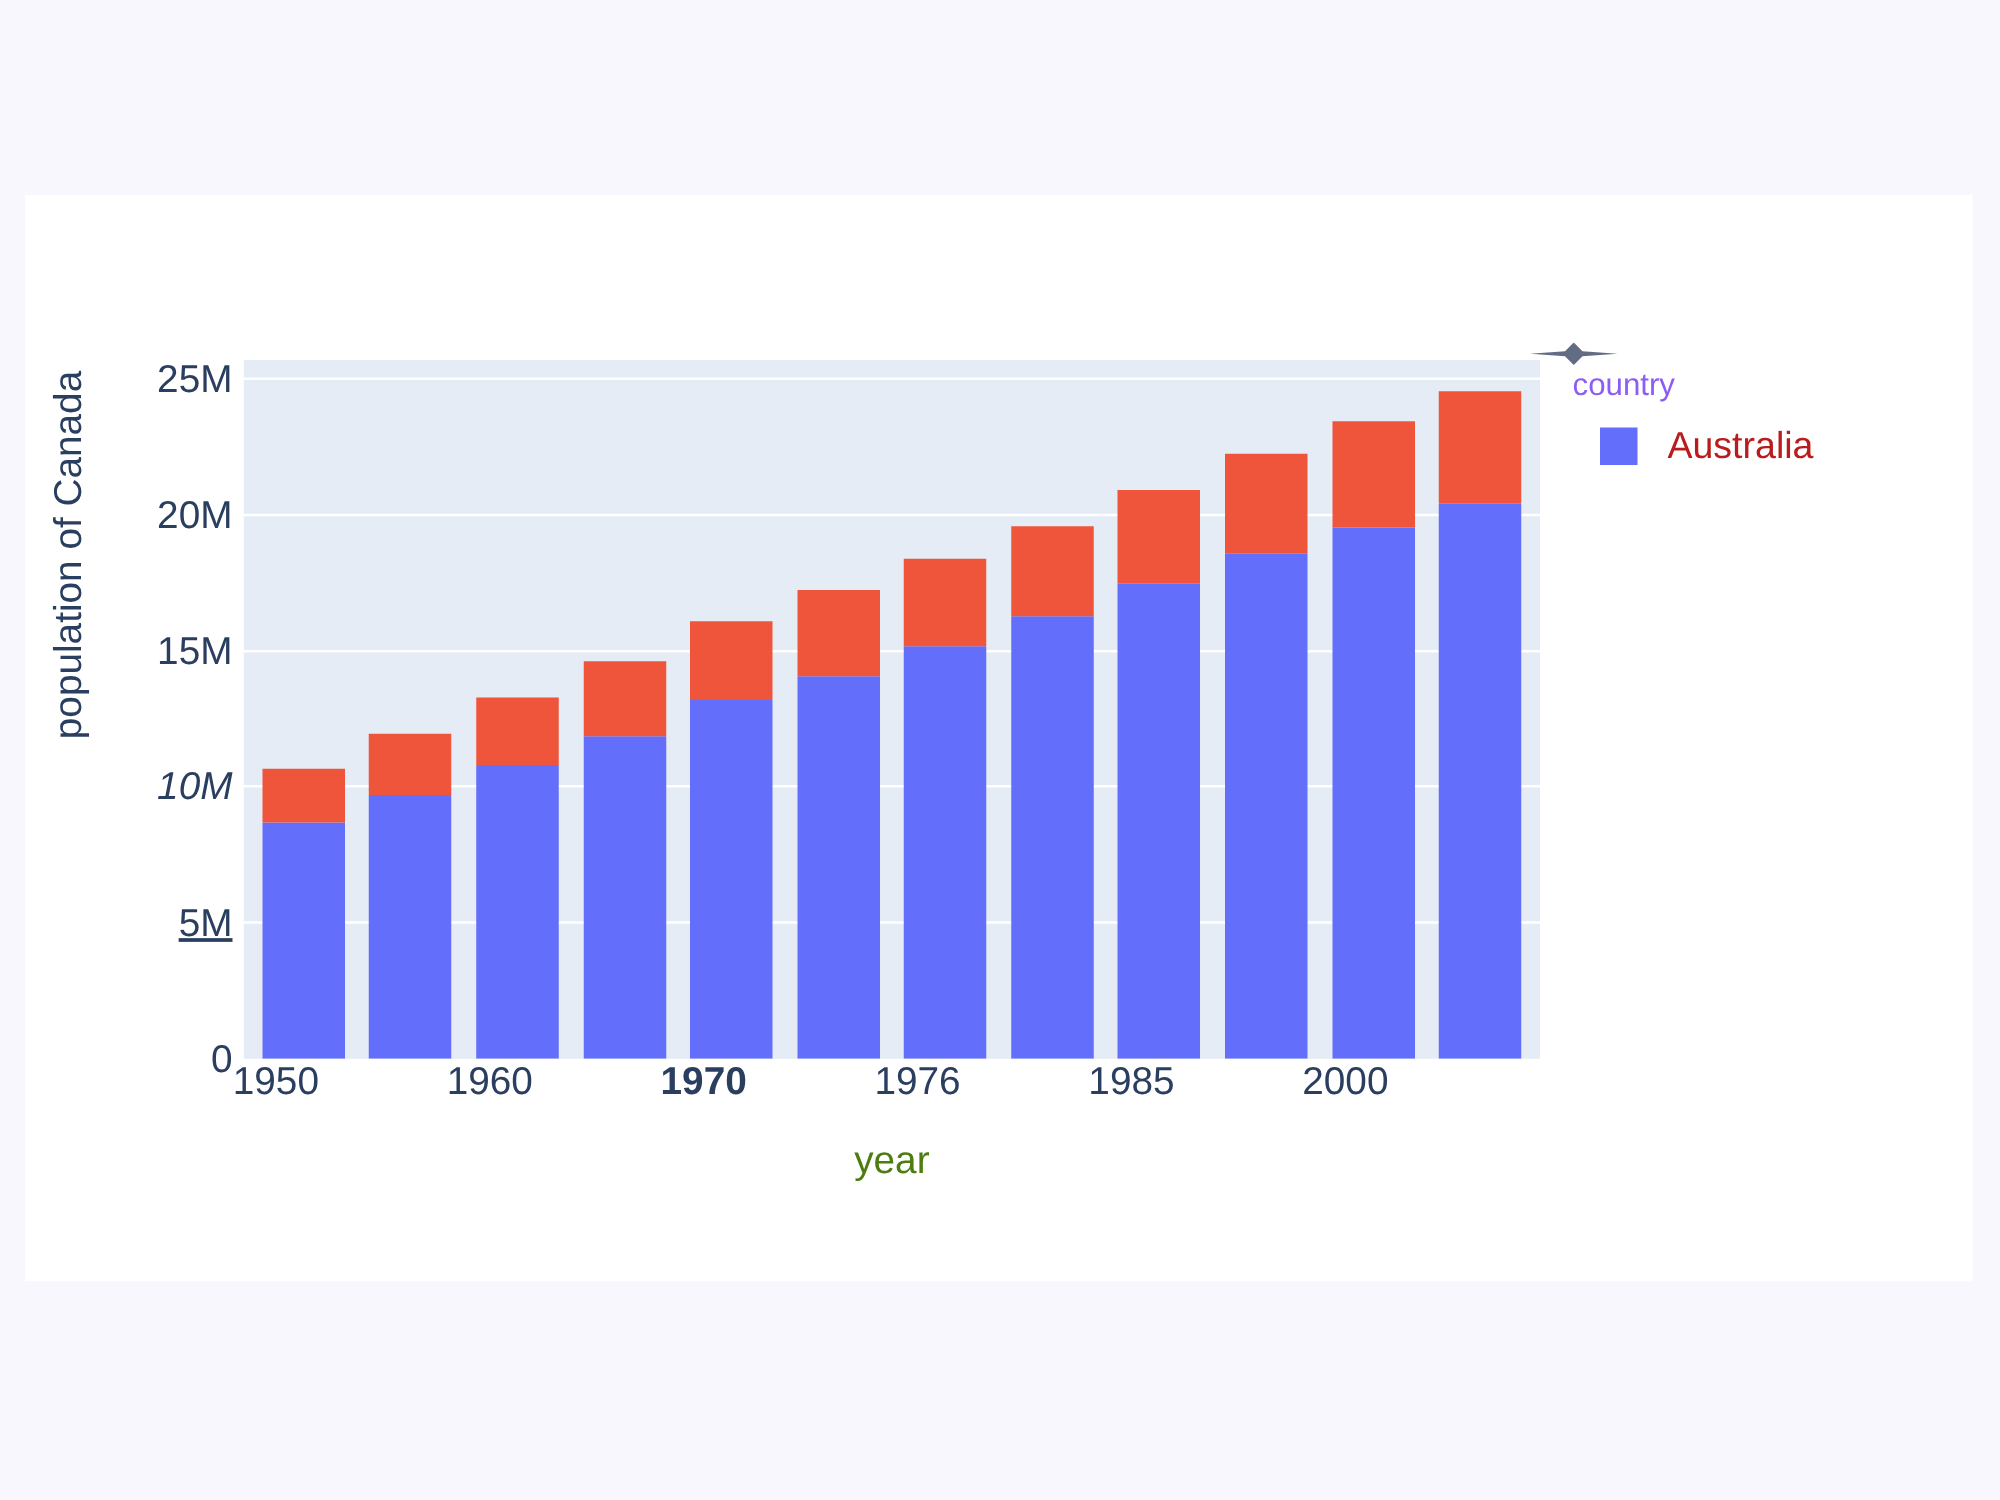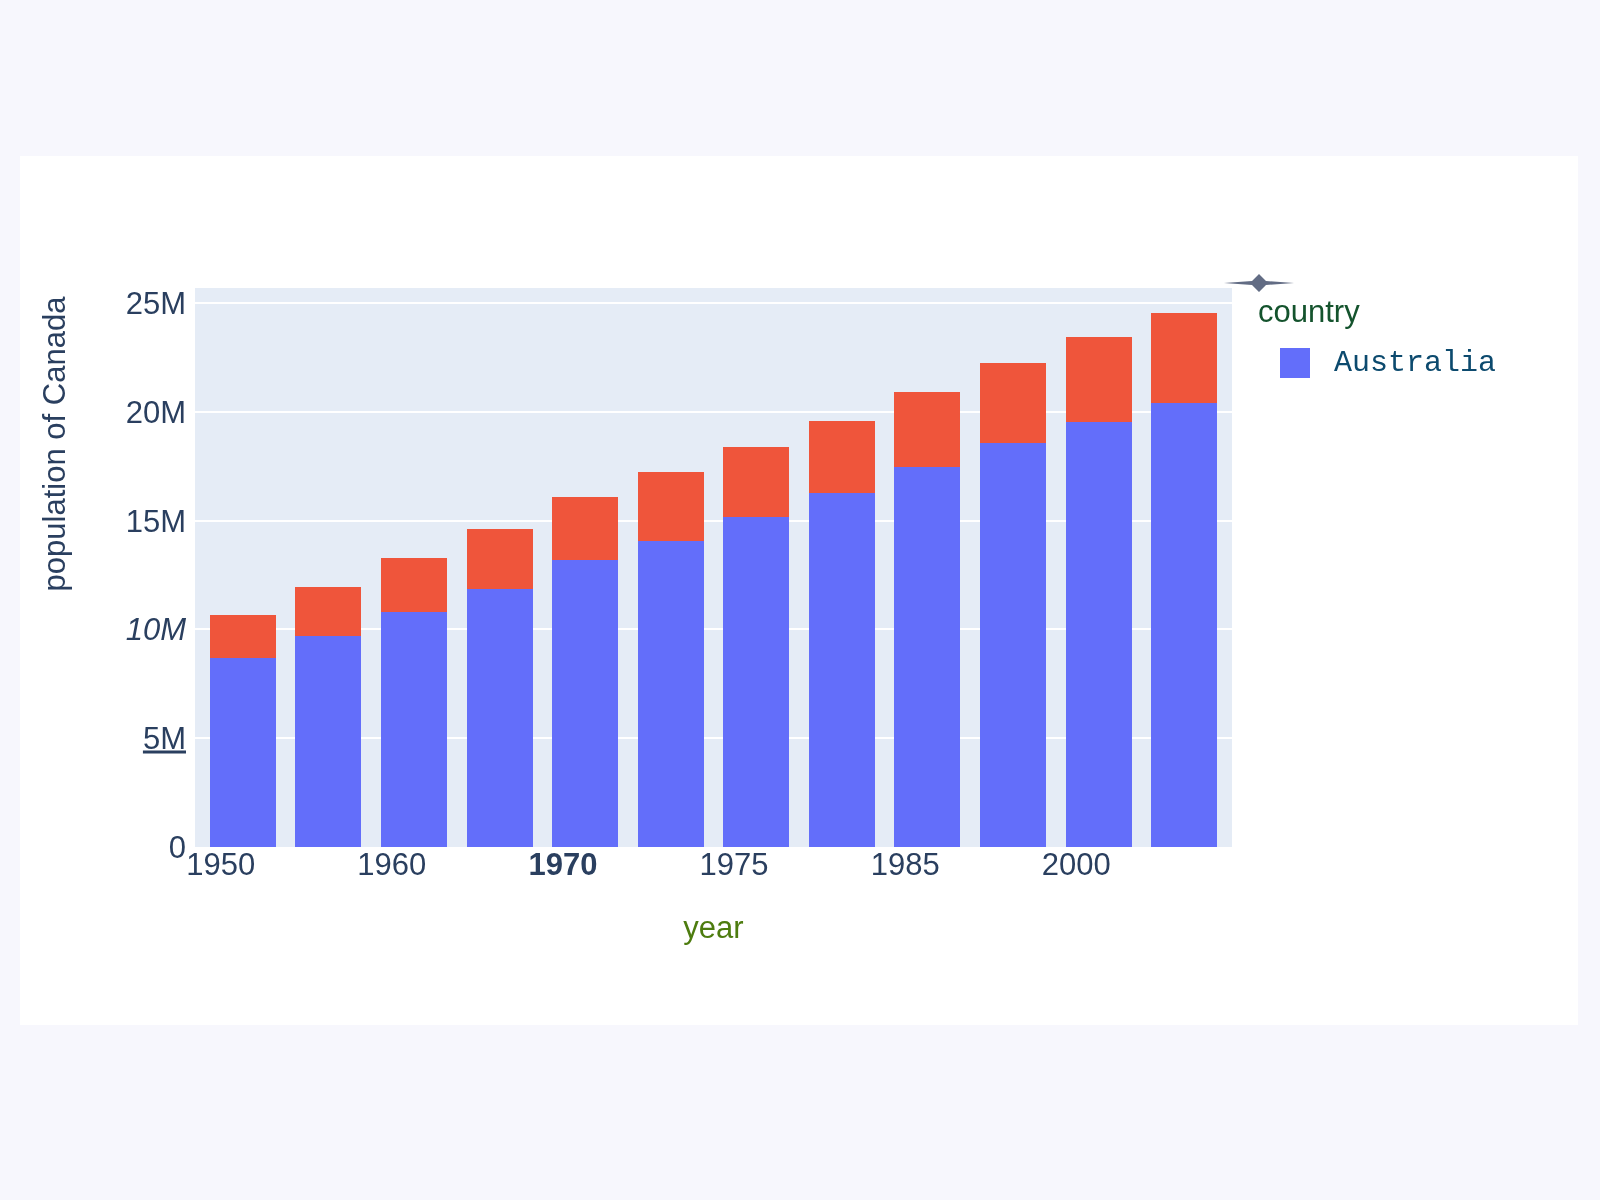--- a/index.html
+++ b/index.html
@@ -133,44 +133,44 @@
   }
 
   
   #legend {
     position: absolute;
     left: 1238px;   
     top: 140px;     
     width: 300px;
   }
   #legend-title {
-    color: #14532d;
-    font-size: 31px;
+    color: #8b5cf6;
+    font-size: 25px;
     font-family: "Liberation Sans", sans-serif;
     line-height: 1;
     margin-bottom: 14px;
     white-space: nowrap;
   }
   .legend-item {
     display: flex;
     align-items: center;
     height: 44px;
     white-space: nowrap;
   }
   .legend-swatch {
     width: 30px;
     height: 30px;
     margin-left: 22px;
     margin-right: 24px;
     flex: 0 0 auto;
   }
   .legend-label {
-    color: #0c4a6e;
+    color: #b91c1c;
     font-size: 30px;
-    font-family: Liberation Mono, monospace;
+    font-family: Liberation Sans, sans-serif;
     line-height: 1;
   }
 
   
   #cursor-marker {
     position: absolute;
     left: 1204px;   
     top: 118px;     
     width: 70px;
     height: 18px;
@@ -252,21 +252,21 @@
         <div class="ytick" style="top: 15.2257px;">25M</div>
         <div class="ytick-dash" style="top: 15.2257px;"></div>
       </div>
 
     <div id="ylabel">population of Canada</div>
 
     <div id="xtick-row">
         <div class="xtick" style="left: 13.6898px;">1950</div>
         <div class="xtick" style="left: 184.812px;">1960</div>
         <div class="xtick" style="left: 355.934px; font-weight: bold;">1970</div>
-        <div class="xtick" style="left: 527.056px;">1975</div>
+        <div class="xtick" style="left: 527.056px;">1976</div>
         <div class="xtick" style="left: 698.178px;">1985</div>
         <div class="xtick" style="left: 869.3px;">2000</div>
       </div>
 
     <div id="xlabel">year</div>
 
     <div id="legend">
       <div id="legend-title">country</div>
       <div id="legend-items">
           <div class="legend-item">

